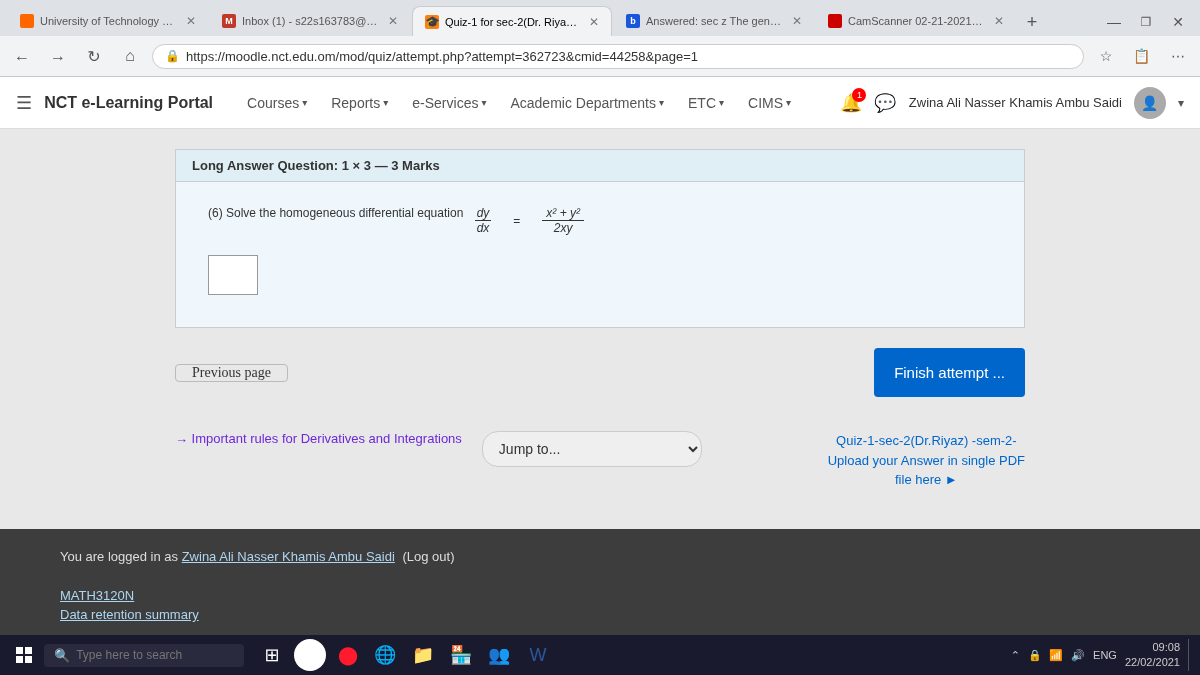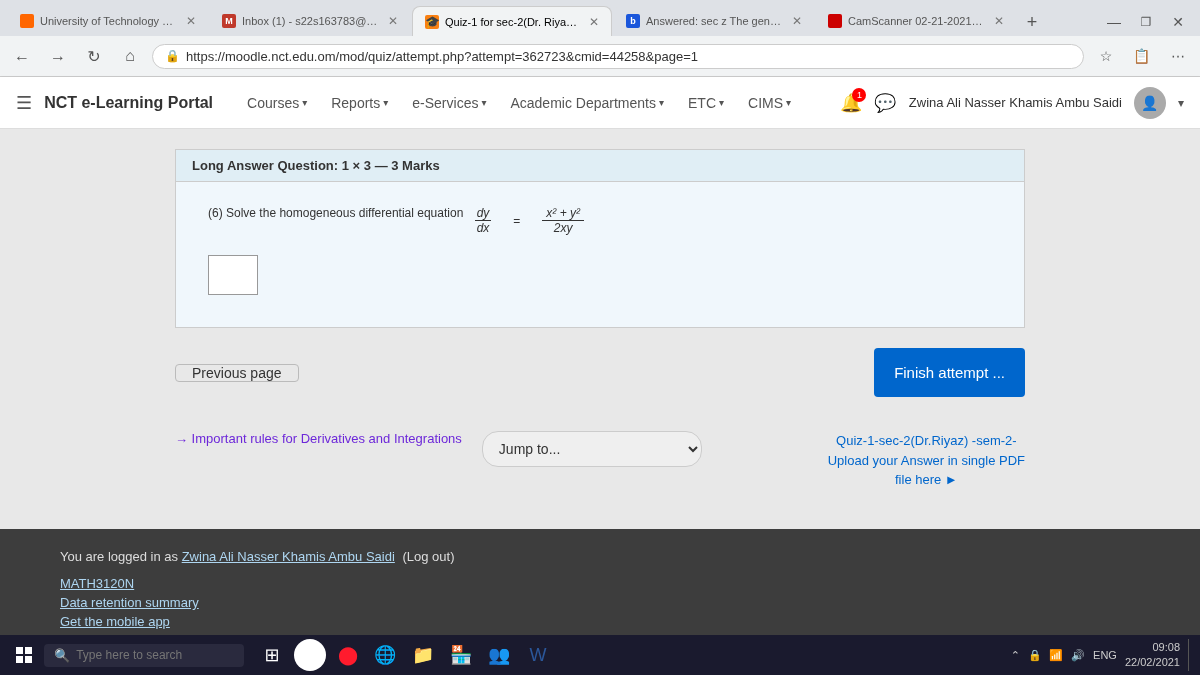--- a/index.html
+++ b/index.html
@@ -38,32 +38,32 @@
 
     
     .question-container { background: white; width: 850px; border: 1px solid #ccc; margin-bottom: 20px; }
     .question-header { background: #e0eef5; padding: 8px 16px; font-size: 13px; font-weight: bold; color: #333; border-bottom: 1px solid #ccc; }
     .question-body { background: #f0f7fc; padding: 24px 32px 32px; }
     .question-text { font-size: 12px; color: #333; margin-bottom: 20px; }
     .answer-box { width: 50px; height: 40px; border: 1px solid #999; background: white; display: block; margin-top: 16px; }
 
     
     .nav-buttons-row { width: 850px; display: flex; justify-content: space-between; align-items: center; margin-bottom: 24px; }
-    .prev-btn { background: #e8e8e8; border: 1px solid #bbb; padding: 0 16px; font-size: 14px; color: #333; cursor: pointer; border-radius: 4px; }
+    .prev-btn { background: #e8e8e8; border: 1px solid #bbb; padding: 0 16px; font-size: 14px; color: #333; cursor: pointer; border-radius: 4px; font-family: Liberation Serif, serif; }
     .finish-btn { background: #0066cc; color: white; border: none; padding: 16px 20px; font-size: 15px; cursor: pointer; border-radius: 4px; }
 
     
     .bottom-links-row { width: 850px; display: flex; align-items: flex-start; gap: 20px; padding: 10px 0; }
     .important-rules-link { color: #6d28d9; text-decoration: none; font-size: 13px; }
     .jump-to-select { flex: 1; padding: 8px 12px; border: 1px solid #ccc; border-radius: 16px; font-size: 14px; color: #333; max-width: 220px; cursor: pointer; }
     .upload-link { color: #0066cc; text-decoration: none; font-size: 13px; text-align: center; line-height: 1.5; margin-left: auto; }
 
     
     .footer { background: #3d3d3d; color: #ddd; padding: 20px 60px; font-size: 13px; }
-    .footer-logged { margin-bottom: 12px; }
+    .footer-logged { margin-bottom: 24px; }
     .footer a { color: #aed6f1; text-decoration: underline; cursor: pointer; }
     .footer-links { display: flex; flex-direction: column; gap: 4px; margin-top: 4px; }
 
     
     .taskbar { background: #1a1a2e; height: 40px; display: flex; align-items: center; padding: 0 8px; gap: 4px; position: fixed; bottom: 0; width: 1200px; }
     .start-btn { width: 32px; height: 32px; display: flex; align-items: center; justify-content: center; cursor: pointer; }
     .search-bar { display: flex; align-items: center; background: #2a2a3e; border-radius: 4px; padding: 4px 10px; gap: 6px; width: 200px; }
     .search-input-tb { background: transparent; border: none; color: white; font-size: 12px; outline: none; flex: 1; }
     .taskbar-icons { display: flex; gap: 6px; margin-left: 8px; }
     .taskbar-icon { width: 32px; height: 32px; display: flex; align-items: center; justify-content: center; cursor: pointer; color: white; font-size: 18px; }
@@ -206,21 +206,20 @@
 
 <div class="footer">
   <div class="footer-logged">
     <span>You are logged in as </span>
     <a>Zwina Ali Nasser Khamis Ambu Saidi</a>
     <span style="margin-left:4px;">(Log out)</span>
   </div>
   <div class="footer-links">
     <a>MATH3120N</a>
     <a>Data retention summary</a>
-    <a>Get the mobile app</a>
   </div>
 </div>
 
 <div class="taskbar">
   <div class="start-btn">
     <div class="win-icon">
       <div class="win-square"></div>
       <div class="win-square"></div>
       <div class="win-square"></div>
       <div class="win-square"></div>

